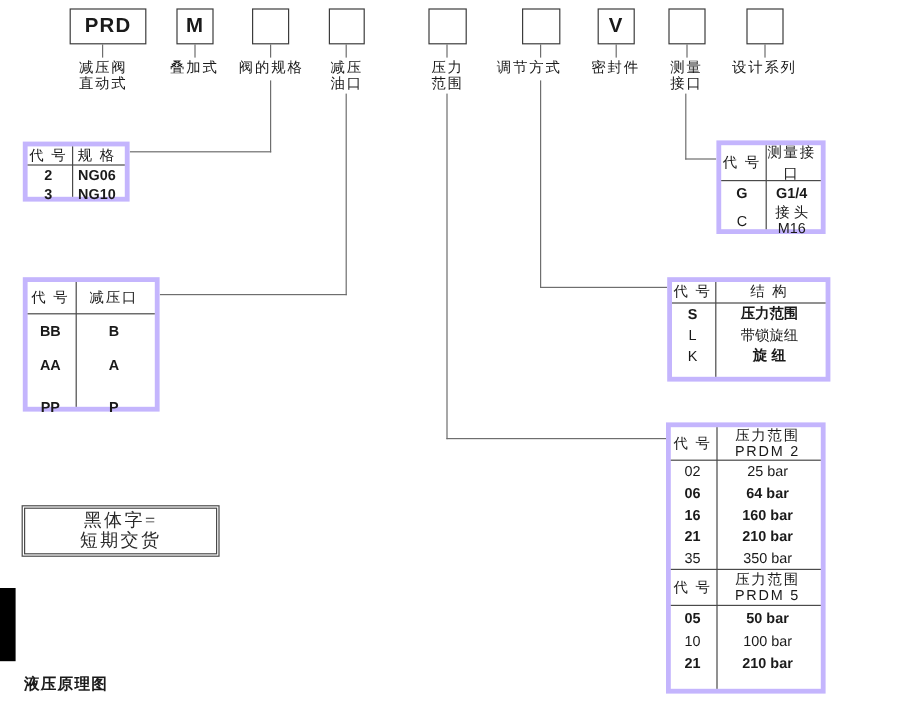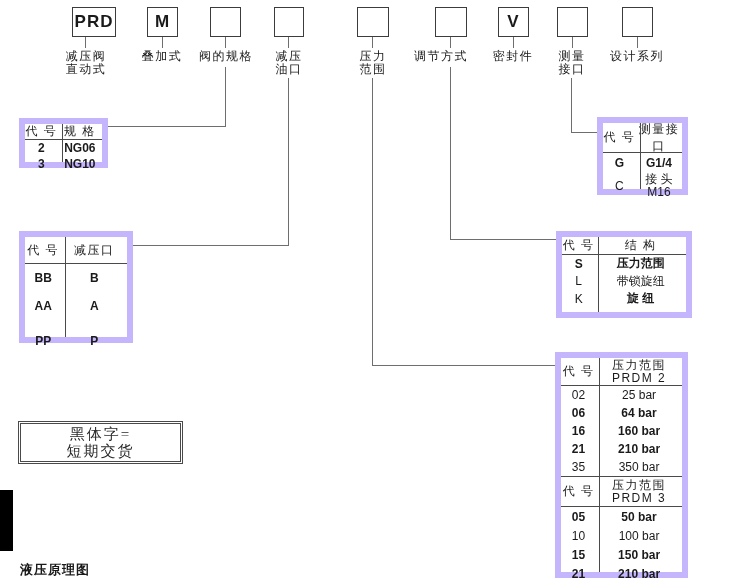--- a/index.html
+++ b/index.html
@@ -8,21 +8,21 @@
 
   .cbox { position:absolute; top:7px; height:30px; border:1px solid #3c3c3c; background:#fff;
           display:flex; align-items:center; justify-content:center;
           font-weight:bold; font-size:17px; letter-spacing:1px; box-sizing:border-box; }
   .stem { position:absolute; top:37px; width:1px; height:11px; background:#6e6e6e; }
   .blabel { position:absolute; top:50px; transform:translateX(-50%); text-align:center;
             font-size:12px; line-height:13px; letter-spacing:1.5px; white-space:nowrap; }
   .blabel span { display:block; }
   .line { position:absolute; background:#6e6e6e; }
 
-  .tbl { position:absolute; border:6px solid #c4b5fd; background:#fff; box-sizing:border-box; }
+  .tbl { position:absolute; border:4px solid #c4b5fd; background:#fff; box-sizing:border-box; }
   .vdiv { position:absolute; top:0; bottom:0; width:1px; background:#4a4a4a; }
   .trow { display:flex; align-items:center; }
   .cell { text-align:center; font-size:12px; }
   .hdr  { border-bottom:1px solid #4a4a4a; letter-spacing:1.5px; }
   .hdr .cell { letter-spacing:1.5px; }
   .b { font-weight:bold; }
   .two { line-height:13px; font-size:12px; }
   .two span { display:block; }
   .small { font-size:11px; }
 
@@ -34,21 +34,21 @@
                   font-family:"Liberation Serif","DejaVu Serif",serif;
                   font-size:15px; line-height:17px; letter-spacing:2px; color:#2a2a2a; }
   .edge-marker { position:absolute; left:0; top:490px; width:13px; height:61px; background:#000; }
   .caption { position:absolute; left:20px; top:561px; font-size:13px; font-weight:bold; letter-spacing:1px; }
 </style>
 </head>
 <body>
 
 <div class="page">
 
-  <div class="cbox" style="left:72px;width:44px;">PRD</div>
+  <div class="cbox" style="left:58px;width:64px;">PRD</div>
   <div class="cbox" style="left:147px;width:31px;">M</div>
   <div class="cbox" style="left:210px;width:31px;"></div>
   <div class="cbox" style="left:274px;width:30px;"></div>
   <div class="cbox" style="left:357px;width:32px;"></div>
   <div class="cbox" style="left:435px;width:32px;"></div>
   <div class="cbox" style="left:498px;width:31px;">V</div>
   <div class="cbox" style="left:557px;width:31px;"></div>
   <div class="cbox" style="left:622px;width:31px;"></div>
 
   <div class="stem" style="left:85px;"></div>
@@ -205,34 +205,30 @@
       <div class="cell b" style="width:93px;">210 bar</div>
     </div>
     <div class="trow" style="height:18px;">
       <div class="cell" style="width:38px;">35</div>
       <div class="cell" style="width:93px;">350 bar</div>
     </div>
     <div class="trow hdr" style="height:29px;border-top:1px solid #4a4a4a;">
       <div class="cell" style="width:38px;">代 号</div>
       <div class="cell two" style="width:93px;">
         <span>压力范围</span>
-        <span>PRDM 3</span>
+        <span>PRDM 5</span>
       </div>
     </div>
     <div class="trow" style="height:19px;">
       <div class="cell b" style="width:38px;">05</div>
       <div class="cell b" style="width:93px;">50 bar</div>
     </div>
     <div class="trow" style="height:19px;">
       <div class="cell" style="width:38px;">10</div>
       <div class="cell" style="width:93px;">100 bar</div>
-    </div>
-    <div class="trow" style="height:19px;">
-      <div class="cell b" style="width:38px;">15</div>
-      <div class="cell b" style="width:93px;">150 bar</div>
     </div>
     <div class="trow" style="height:19px;">
       <div class="cell b" style="width:38px;">21</div>
       <div class="cell b" style="width:93px;">210 bar</div>
     </div>
   </div>
 
   <div class="legend-outer">
     <div class="legend-inner">
       <span>黑体字=</span>

